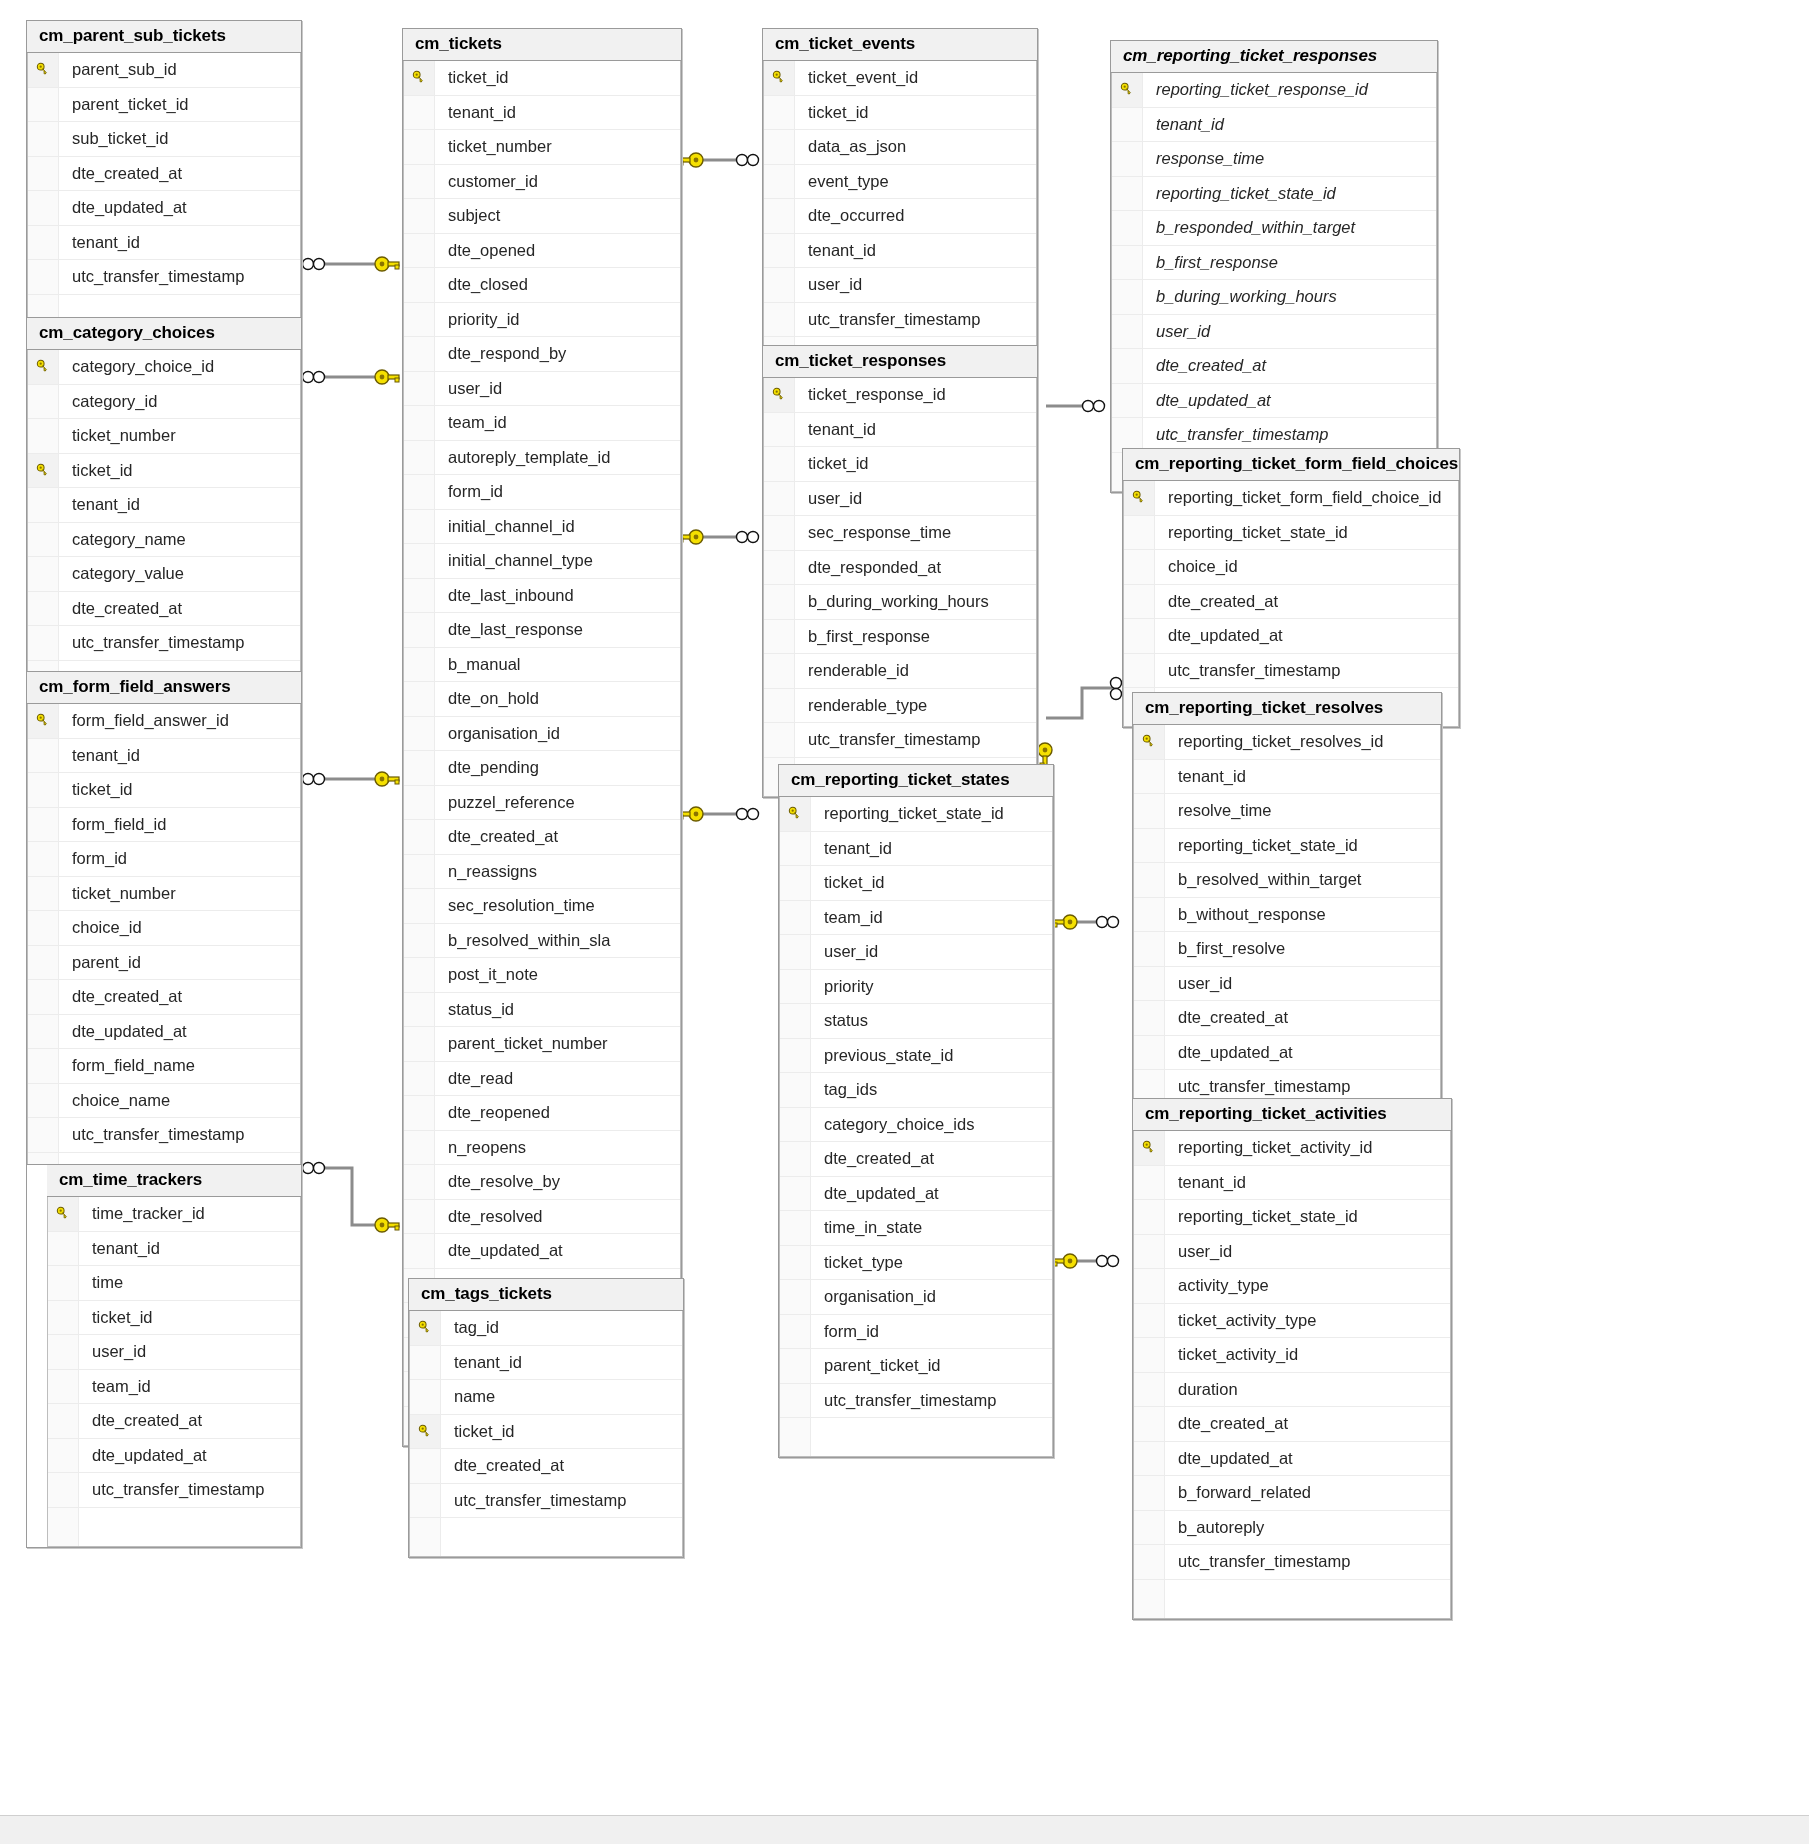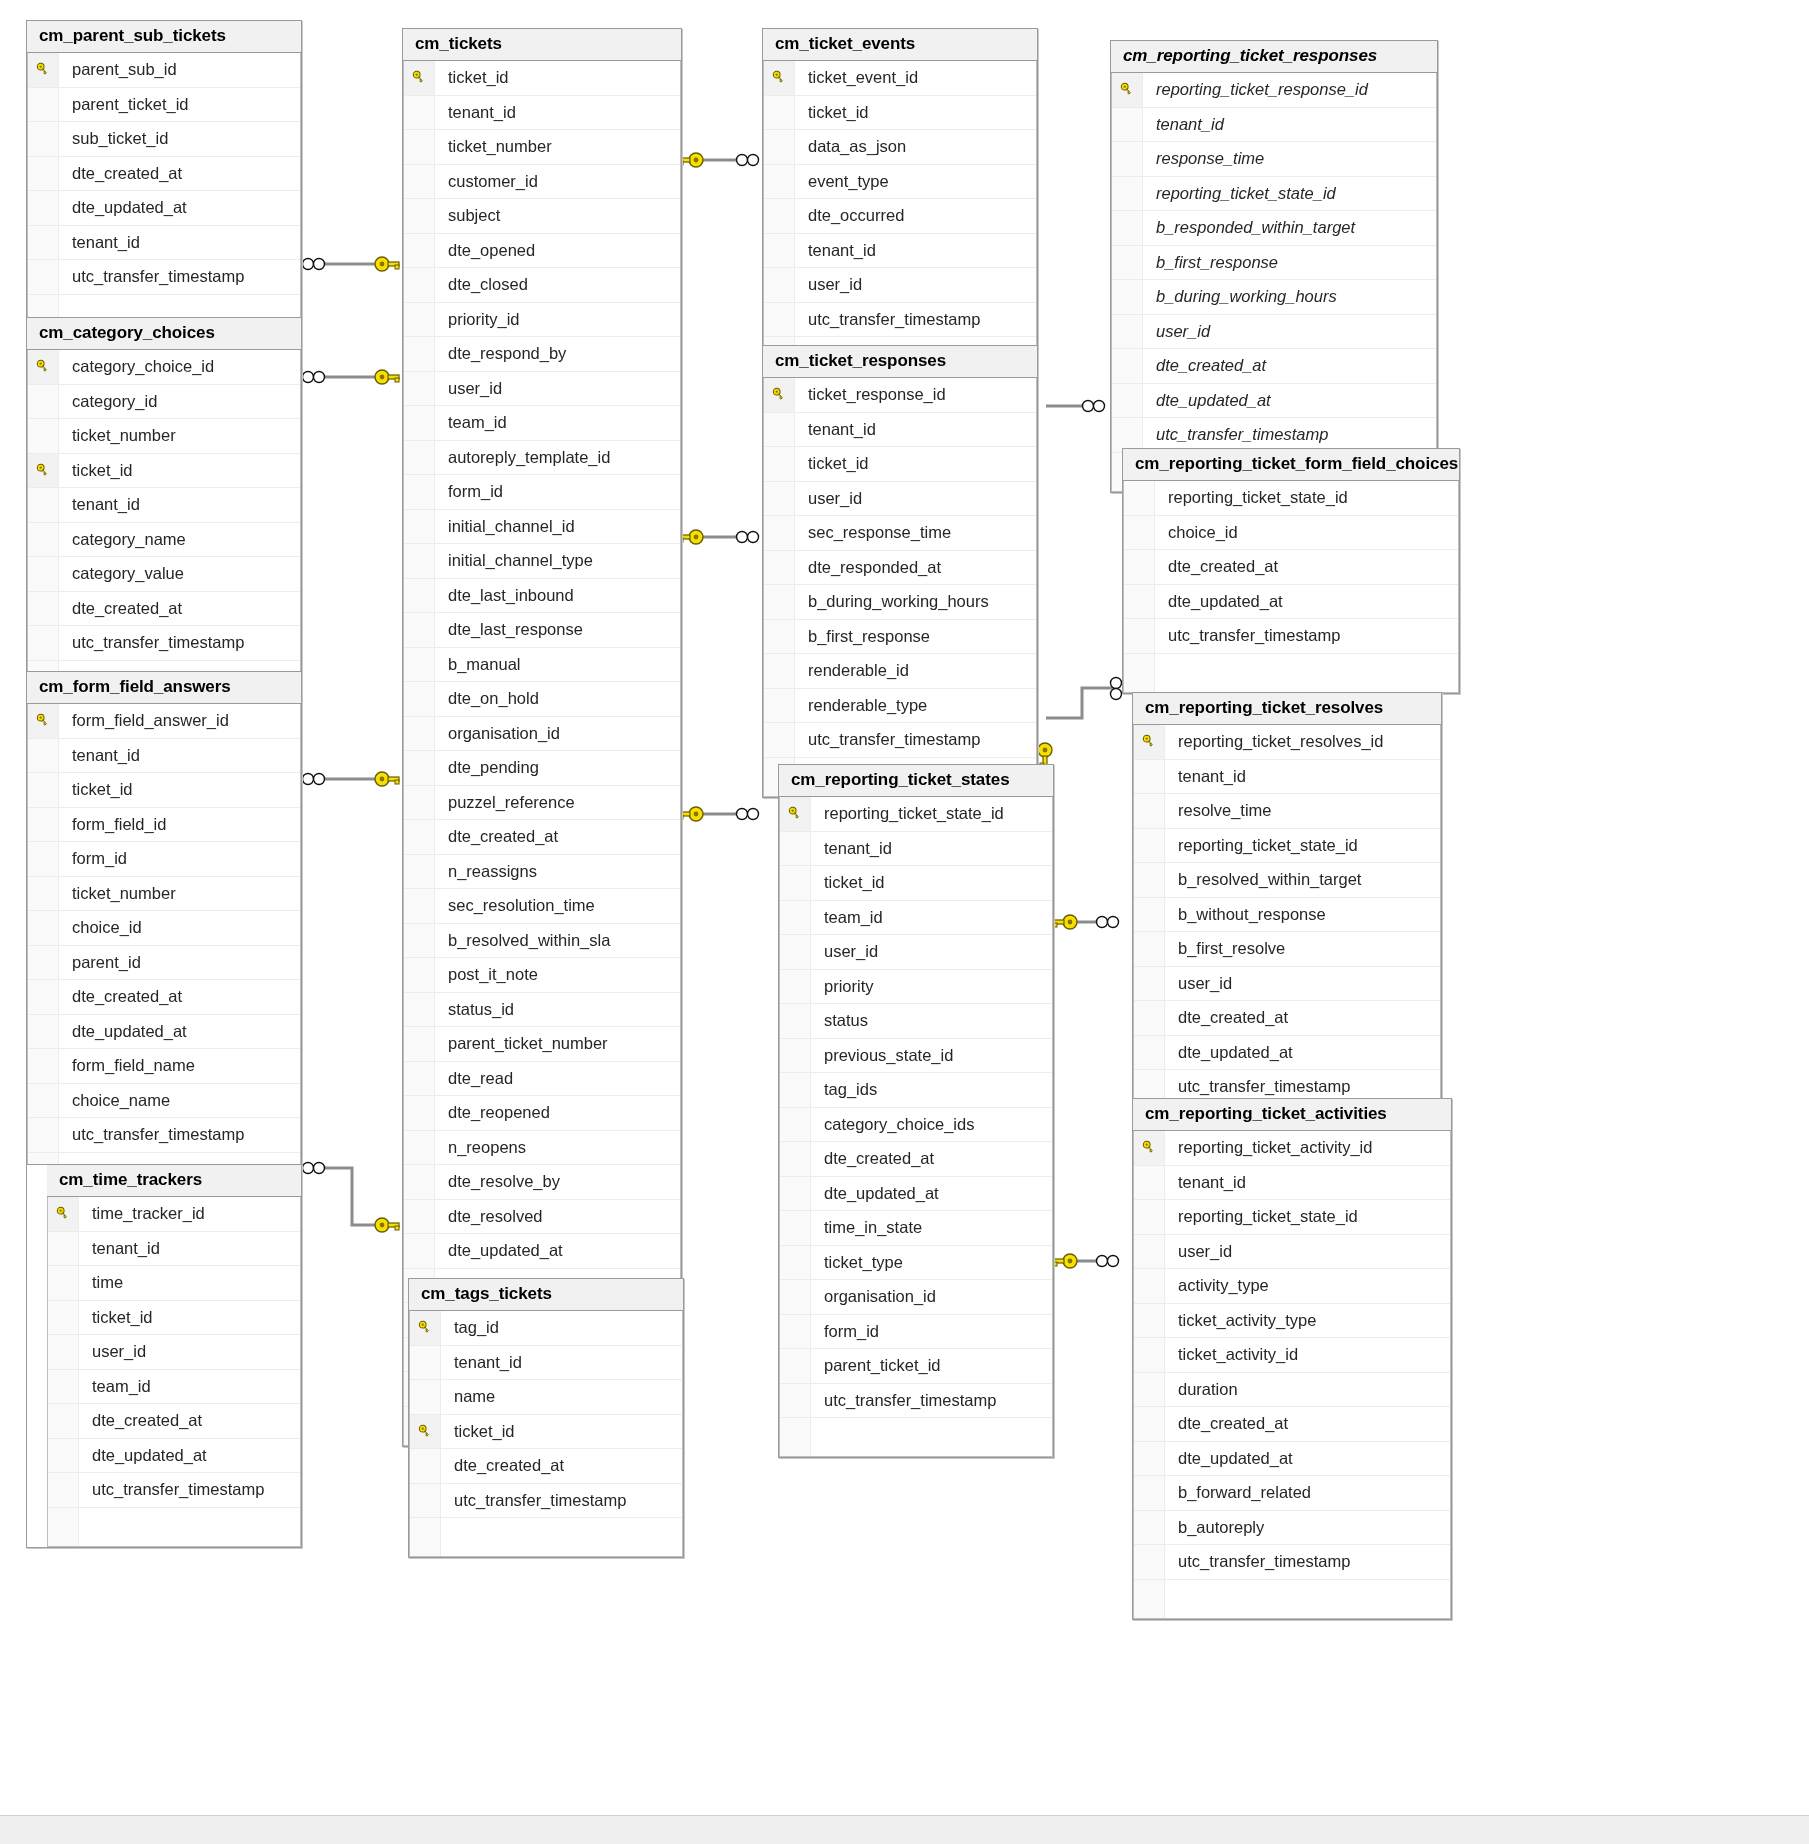--- a/index.html
+++ b/index.html
@@ -929,20 +929,30 @@
           <div class="attr spacer-row">
             <div class="attr-key"></div>
             <div class="attr-name"></div>
           </div>
         </div>
       </div>
       <div class="entity" style="left: 1110px; top: 448px; width: 338px; margin-left: 12px;">
         <div class="entity-title">cm_reporting_ticket_form_field_choices</div>
         <div class="entity-body">
           <div class="attr">
+            <div class="attr-key pk">
+              <svg class="keyglyph" viewBox="0 0 16 16" xmlns="http://www.w3.org/2000/svg">
+                <circle cx="5" cy="5" r="3.6" fill="#f5e000" stroke="#6b5b00" stroke-width="1.1"></circle>
+                <circle cx="5" cy="5" r="1.2" fill="#8a7400"></circle>
+                <path d="M7 7 L11 11.5 L9.5 13 L8.2 11.7 L9.2 10.7 L8 9.5" fill="#f5e000" stroke="#6b5b00" stroke-width="1"></path>
+              </svg>
+            </div>
+            <div class="attr-name">reporting_ticket_form_field_choice_id</div>
+          </div>
+          <div class="attr">
             <div class="attr-key"></div>
             <div class="attr-name">reporting_ticket_state_id</div>
           </div>
           <div class="attr">
             <div class="attr-key"></div>
             <div class="attr-name">choice_id</div>
           </div>
           <div class="attr">
             <div class="attr-key"></div>
             <div class="attr-name">dte_created_at</div>

